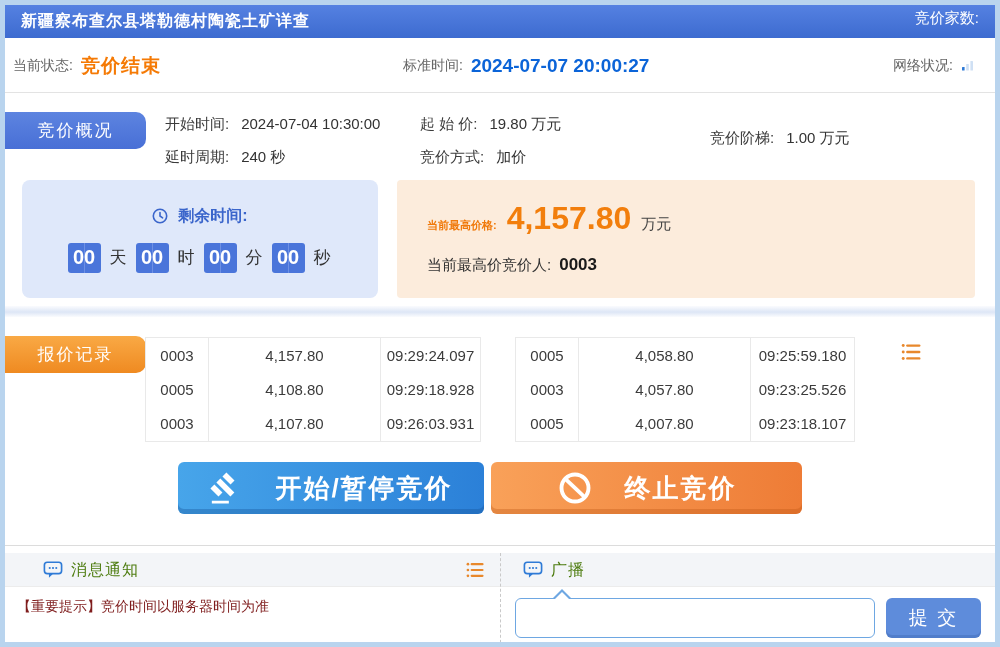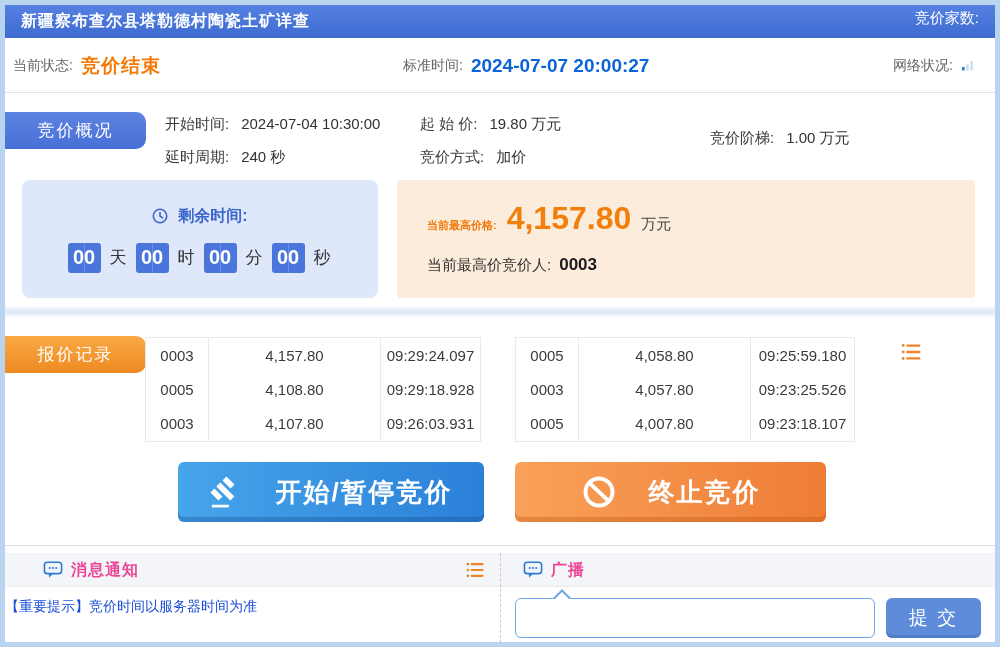--- a/index.html
+++ b/index.html
@@ -64,36 +64,36 @@
   .bidtable.right { left:510px; width:340px; }
   .brow { flex:1; display:flex; align-items:center; }
   .bcell { text-align:center; font-size:15px; color:#3b3b3b; }
   .c-bid { width:63px; border-right:1px solid #e9e9e9; height:100%; display:flex; align-items:center; justify-content:center; }
   .c-price { width:172px; border-right:1px solid #e9e9e9; height:100%; display:flex; align-items:center; justify-content:center; }
   .c-time { flex:1; display:flex; align-items:center; justify-content:center; height:100%; }
 
   .listicon { position:absolute; width:22px; height:22px; cursor:pointer; }
 
   
-  .actbtn { position:absolute; top:457px; height:60px; border-radius:6px; border:none; cursor:pointer;
+  .actbtn { position:absolute; top:457px; height:52px; border-radius:6px; border:none; cursor:pointer;
     display:flex; align-items:center; justify-content:center; gap:32px; color:#fff;
     font-size:26px; font-weight:bold; letter-spacing:2px; font-family:inherit; }
   .actbtn.blue { left:173px; width:306px; background:linear-gradient(90deg,#47a5ea,#2b80d8);
     box-shadow:inset 0 -5px 0 rgba(20,80,150,0.35); }
-  .actbtn.orange { left:510px; width:311px; background:linear-gradient(90deg,#f9a159,#ee7c36);
+  .actbtn.orange { left:486px; width:311px; background:linear-gradient(90deg,#f9a159,#ee7c36);
     box-shadow:inset 0 -5px 0 rgba(190,85,20,0.35);text-align:right; }
 
   
   .bottom { position:absolute; left:0; top:540px; right:0; bottom:0; border-top:1px solid #dcdcdc; }
   .bheader { position:absolute; left:0; top:7px; right:0; height:34px; background:#f3f5f8;
     border-bottom:1px solid #ececec; }
   .bh-item { position:absolute; top:0; height:34px; display:flex; align-items:center; gap:8px; }
-  .bh-title { color:#ec4899; font-size:16px; font-weight:bold; letter-spacing:1px; }
+  .bh-title { color:#4d7c0f; font-size:16px; font-weight:normal; letter-spacing:1px; }
   .vdivider { position:absolute; left:495px; top:7px; height:95px; border-left:1px dashed #c9c9c9; }
-  .notice-text { position:absolute; left:0; top:52px; font-size:14px; color:#1d4ed8; }
+  .notice-text { position:absolute; left:12px; top:52px; font-size:14px; color:#7f1d1d; }
 
   .bc-input-wrap { position:absolute; left:510px; top:52px; width:360px; height:40px; }
   .bc-input { width:100%; height:100%; border:1.5px solid #6ea7e2; border-radius:6px;
     padding:0 10px; font-size:15px; font-family:inherit; color:#333; outline:none; }
   .notch { position:absolute; left:38px; top:-9px; width:0; height:0;
     border-left:9px solid transparent; border-right:9px solid transparent; border-bottom:9px solid #6ea7e2; }
   .notch::after { content:""; position:absolute; left:-7px; top:2.5px; width:0; height:0;
     border-left:7px solid transparent; border-right:7px solid transparent; border-bottom:7px solid #fff; }
   .submit-btn { position:absolute; left:881px; top:52px; width:95px; height:40px; border:none;
     background:#5e8cdb; box-shadow:inset 0 -3px 0 rgba(40,80,150,0.25); border-radius:6px;

